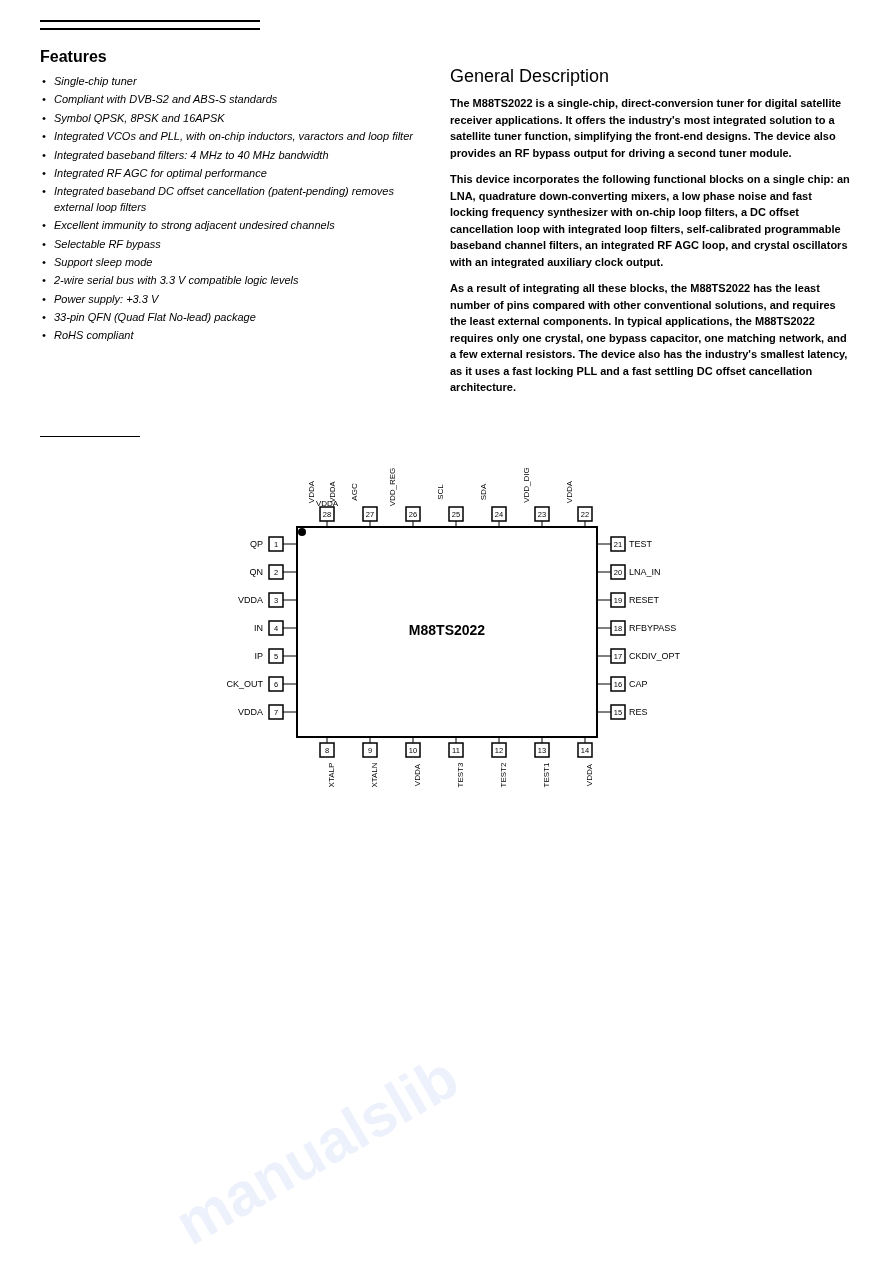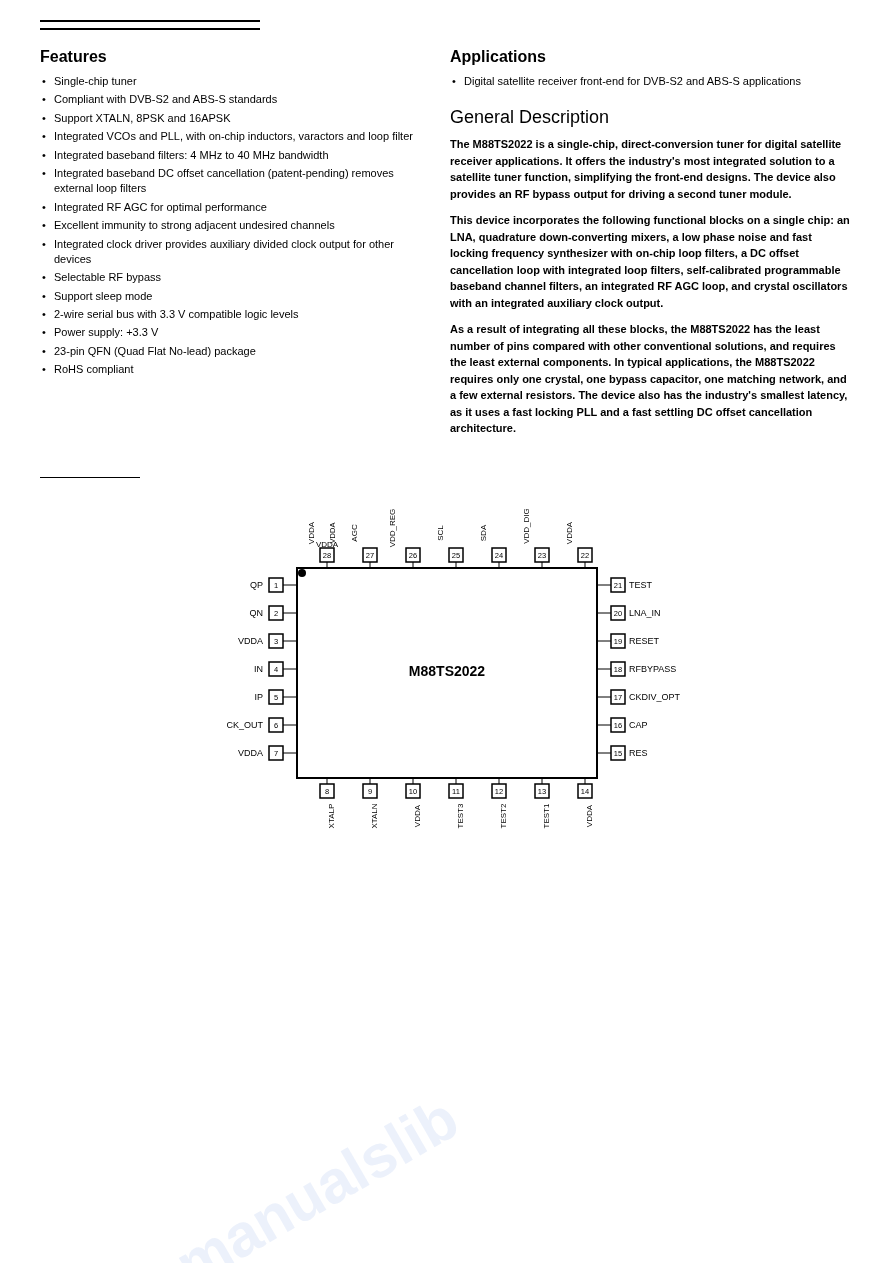--- a/index.html
+++ b/index.html
@@ -38,20 +38,21 @@
       margin-bottom: 8px;
     }
     h3 {
       font-size: 18px;
       font-weight: normal;
       margin-bottom: 8px;
     }
     ul {
       list-style: none;
       padding-left: 0;
+      font-style: italic;
     }
     ul li {
       padding-left: 14px;
       position: relative;
       margin-bottom: 3px;
       line-height: 1.4;
     }
     ul li::before {
       content: "•";
       position: absolute;
@@ -95,43 +96,36 @@
   <div class="top-line"></div>
 </div>
 
 <div class="two-col">
 
   <div class="left-col">
     <h2>Features</h2>
     <ul>
       <li>Single-chip tuner</li>
       <li>Compliant with DVB-S2 and ABS-S standards</li>
-      <li>Support XTALN, 8PSK and 16APSK</li>
+      <li>Symbol QPSK, 8PSK and 16APSK</li>
       <li>Integrated VCOs and PLL, with on-chip inductors, varactors and loop filter</li>
       <li>Integrated baseband filters: 4 MHz to 40 MHz bandwidth</li>
+      <li>Integrated RF AGC for optimal performance</li>
       <li>Integrated baseband DC offset cancellation (patent-pending) removes external loop filters</li>
-      <li>Integrated RF AGC for optimal performance</li>
       <li>Excellent immunity to strong adjacent undesired channels</li>
-      <li>Integrated clock driver provides auxiliary divided clock output for other devices</li>
       <li>Selectable RF bypass</li>
       <li>Support sleep mode</li>
       <li>2-wire serial bus with 3.3 V compatible logic levels</li>
       <li>Power supply: +3.3 V</li>
-      <li>23-pin QFN (Quad Flat No-lead) package</li>
+      <li>33-pin QFN (Quad Flat No-lead) package</li>
       <li>RoHS compliant</li>
     </ul>
   </div>
 
   <div class="right-col">
-    <div>
-      <h2>Applications</h2>
-      <ul>
-        <li>Digital satellite receiver front-end for DVB-S2 and ABS-S applications</li>
-      </ul>
-    </div>
 
     <div class="general-desc" style="margin-top:18px;">
       <h3>General Description</h3>
       <p>The M88TS2022 is a single-chip, direct-conversion tuner for digital satellite receiver applications. It offers the industry's most integrated solution to a satellite tuner function, simplifying the front-end designs. The device also provides an RF bypass output for driving a second tuner module.</p>
       <p>This device incorporates the following functional blocks on a single chip: an LNA, quadrature down-converting mixers, a low phase noise and fast locking frequency synthesizer with on-chip loop filters, a DC offset cancellation loop with integrated loop filters, self-calibrated programmable baseband channel filters, an integrated RF AGC loop, and crystal oscillators with an integrated auxiliary clock output.</p>
       <p>As a result of integrating all these blocks, the M88TS2022 has the least number of pins compared with other conventional solutions, and requires the least external components. In typical applications, the M88TS2022 requires only one crystal, one bypass capacitor, one matching network, and a few external resistors. The device also has the industry's smallest latency, as it uses a fast locking PLL and a fast settling DC offset cancellation architecture.</p>
     </div>
   </div>
 </div>
 

